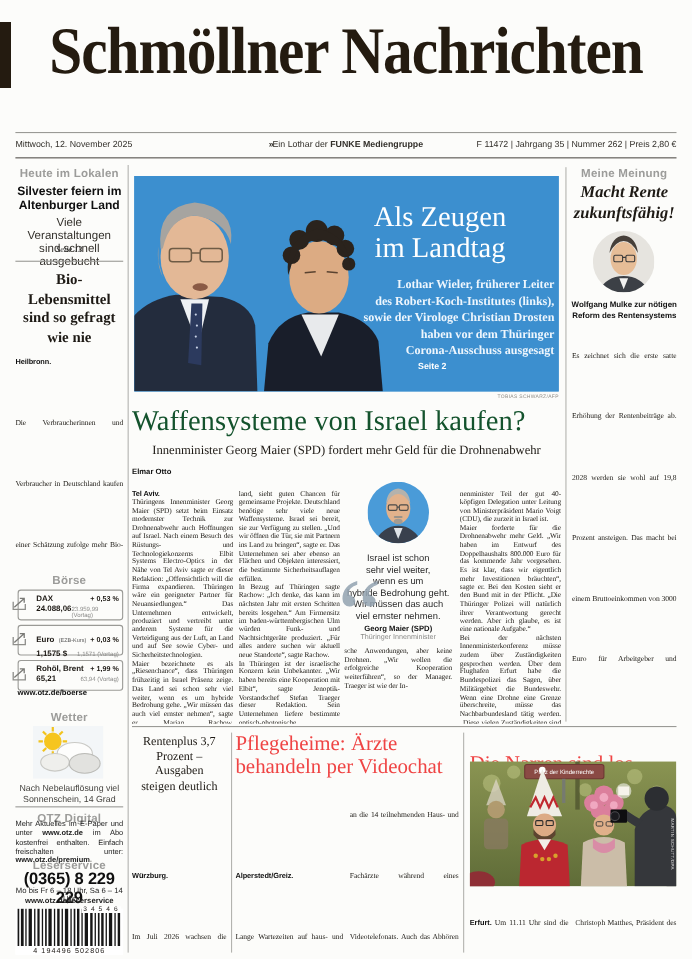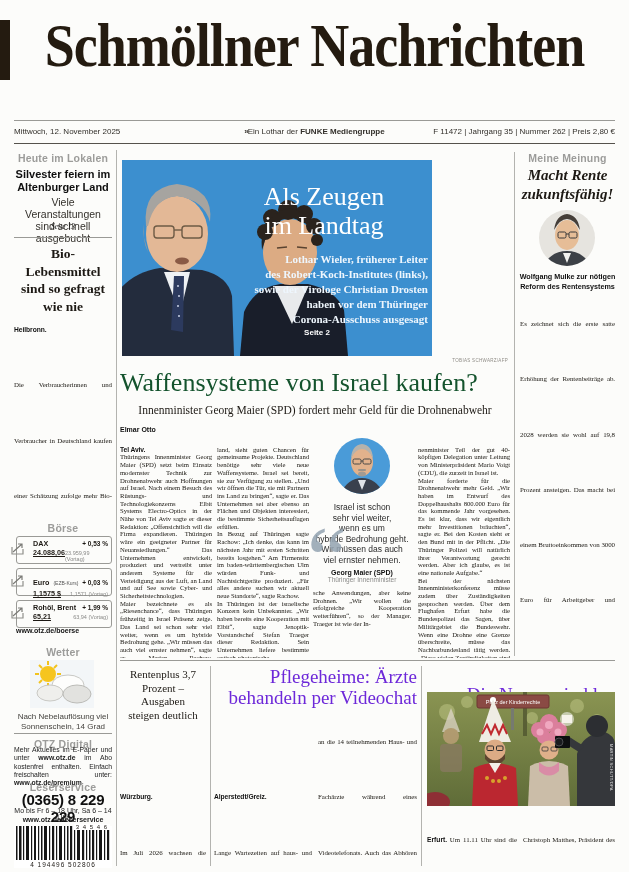--- a/index.html
+++ b/index.html
@@ -30,35 +30,35 @@
   .main-h2{font:11.5px "Liberation Serif",serif;color:#1d1914;text-align:center;}
   .byline{font:bold 7px "Liberation Sans",sans-serif;color:#111;}
   .artcol{font:6.7px/7.7px "Liberation Serif",serif;text-align:justify;white-space:pre-line;
           color:#23201b;letter-spacing:-.08px;overflow:hidden;}
   .quote{font:8.5px/10.5px "Liberation Sans",sans-serif;color:#2a2a2a;text-align:center;white-space:pre-line;}
   .quote-author{font:bold 7px "Liberation Sans",sans-serif;text-align:center;color:#111;}
   .quote-role{font:6.5px "Liberation Sans",sans-serif;text-align:center;color:#8a8a88;}
   .bigquote{font:90px/70px "Liberation Serif",serif;color:#93a3b1;opacity:.85;}
   .portrait{border-radius:50%;overflow:hidden;}
   
-  .sec-h{font:19px/21px "Liberation Serif",serif;color:#6d28d9;text-align:right;white-space:pre-line;}
+  .sec-h{font:19px/21px "Liberation Serif",serif;color:#ef4444;text-align:left;white-space:pre-line;}
   .sm-h{font:11px/13.5px "Liberation Serif",serif;color:#1d1914;text-align:center;white-space:pre-line;}
   .op-h{font:bold italic 15px/19px "Liberation Serif",serif;color:#1d1914;text-align:center;white-space:pre-line;}
   .op-cap{font:bold 7.2px/9.5px "Liberation Sans",sans-serif;text-align:center;white-space:pre-line;color:#111;}
   
   .loc-title{font:bold 11px/13px "Liberation Sans",sans-serif;text-align:center;color:#0f0f0f;}
   .loc-sub{font:10.5px/12px "Liberation Sans",sans-serif;text-align:center;color:#33302b;}
   .loc-page{font:italic 7.5px "Liberation Serif",serif;text-align:center;color:#222;}
   .bio-h{font:bold 13.5px/17.5px "Liberation Serif",serif;text-align:center;color:#1d1914;white-space:pre-line;}
   .bbox{position:relative;border:1px solid #9a9a96;border-radius:3px;height:24px;margin-bottom:4px;padding:2px 3px 0 16px;background:#fcfcfa;}
   .brow{display:flex;justify-content:space-between;align-items:baseline;}
   .bname{font:bold 7.2px "Liberation Sans",sans-serif;}
   .bsuffix{font:5px "Liberation Sans",sans-serif;color:#555;}
   .bchange{font:bold 6.5px "Liberation Sans",sans-serif;}
-  .bval{font:bold 7.2px "Liberation Sans",sans-serif;text-decoration:underline;}
+  .bval{font:bold 7.2px "Liberation Sans",sans-serif;}
   .bprev{font:5.5px "Liberation Sans",sans-serif;color:#8a8a88;}
   .burl{font:bold 7px "Liberation Sans",sans-serif;text-align:left;color:#111;}
   .wx-cap{font:8px/9.5px "Liberation Sans",sans-serif;text-align:center;color:#44423e;}
   .otz-p{font:6.8px/8.3px "Liberation Sans",sans-serif;text-align:justify;color:#222;}
   .phone{font:bold 15px "Liberation Sans",sans-serif;text-align:center;letter-spacing:-.2px;color:#0f0f0f;}
   .hours{font:7px "Liberation Sans",sans-serif;text-align:center;color:#222;}
   .caption{font:6.9px/8 "Liberation Serif",serif;text-align:justify;color:#23201b;overflow:hidden;}
   .vcredit{position:absolute;right:1px;top:46%;writing-mode:vertical-rl;font:4px "Liberation Sans",sans-serif;color:#ddd;letter-spacing:.3px;}
 </style>
 </head>
@@ -222,21 +222,21 @@
         <rect x="82" y="0" width="1.2" height="34"></rect>
           <rect x="85" y="0" width="3" height="34"></rect>
         <rect x="90" y="0" width="1.2" height="34"></rect>
           <rect x="93" y="0" width="2.2" height="34"></rect>
       </g>
     </svg>
     <span class="abs" style="right:2px;top:-2px;background:#fff;font:6px 'Liberation Sans',sans-serif;padding:0 2px;letter-spacing:1px;">3 4 5 4 6</span>
     <span class="abs" style="left:0;right:0;bottom:0;background:#fff;text-align:center;font:6.5px 'Liberation Sans',sans-serif;letter-spacing:1px;">4  194496  502806</span>
   </div>
 
-  <div class="abs hero" style="left:122px;top:160px;width:310px;height:196px;">
+  <div class="abs hero" style="left:122px;top:160px;width:386px;height:196px;">
     <svg width="386" height="196" viewBox="0 0 386 196">
       <rect width="386" height="196" fill="#3f92d2"></rect>
       <rect width="386" height="196" fill="#2d7ec0" opacity="0.12"></rect>
 
       <g>
         <path d="M118,196 L122,152 Q132,128 158,124 L186,124 Q214,130 222,150 L226,196 Z" fill="#191e2a"></path>
         <polygon points="152,126 186,126 170,164" fill="#e8eaec"></polygon>
         <ellipse cx="168" cy="92" rx="27" ry="33" fill="#dcab83"></ellipse>
         <g fill="#2a231d">
           <circle cx="150" cy="58" r="9"></circle>

